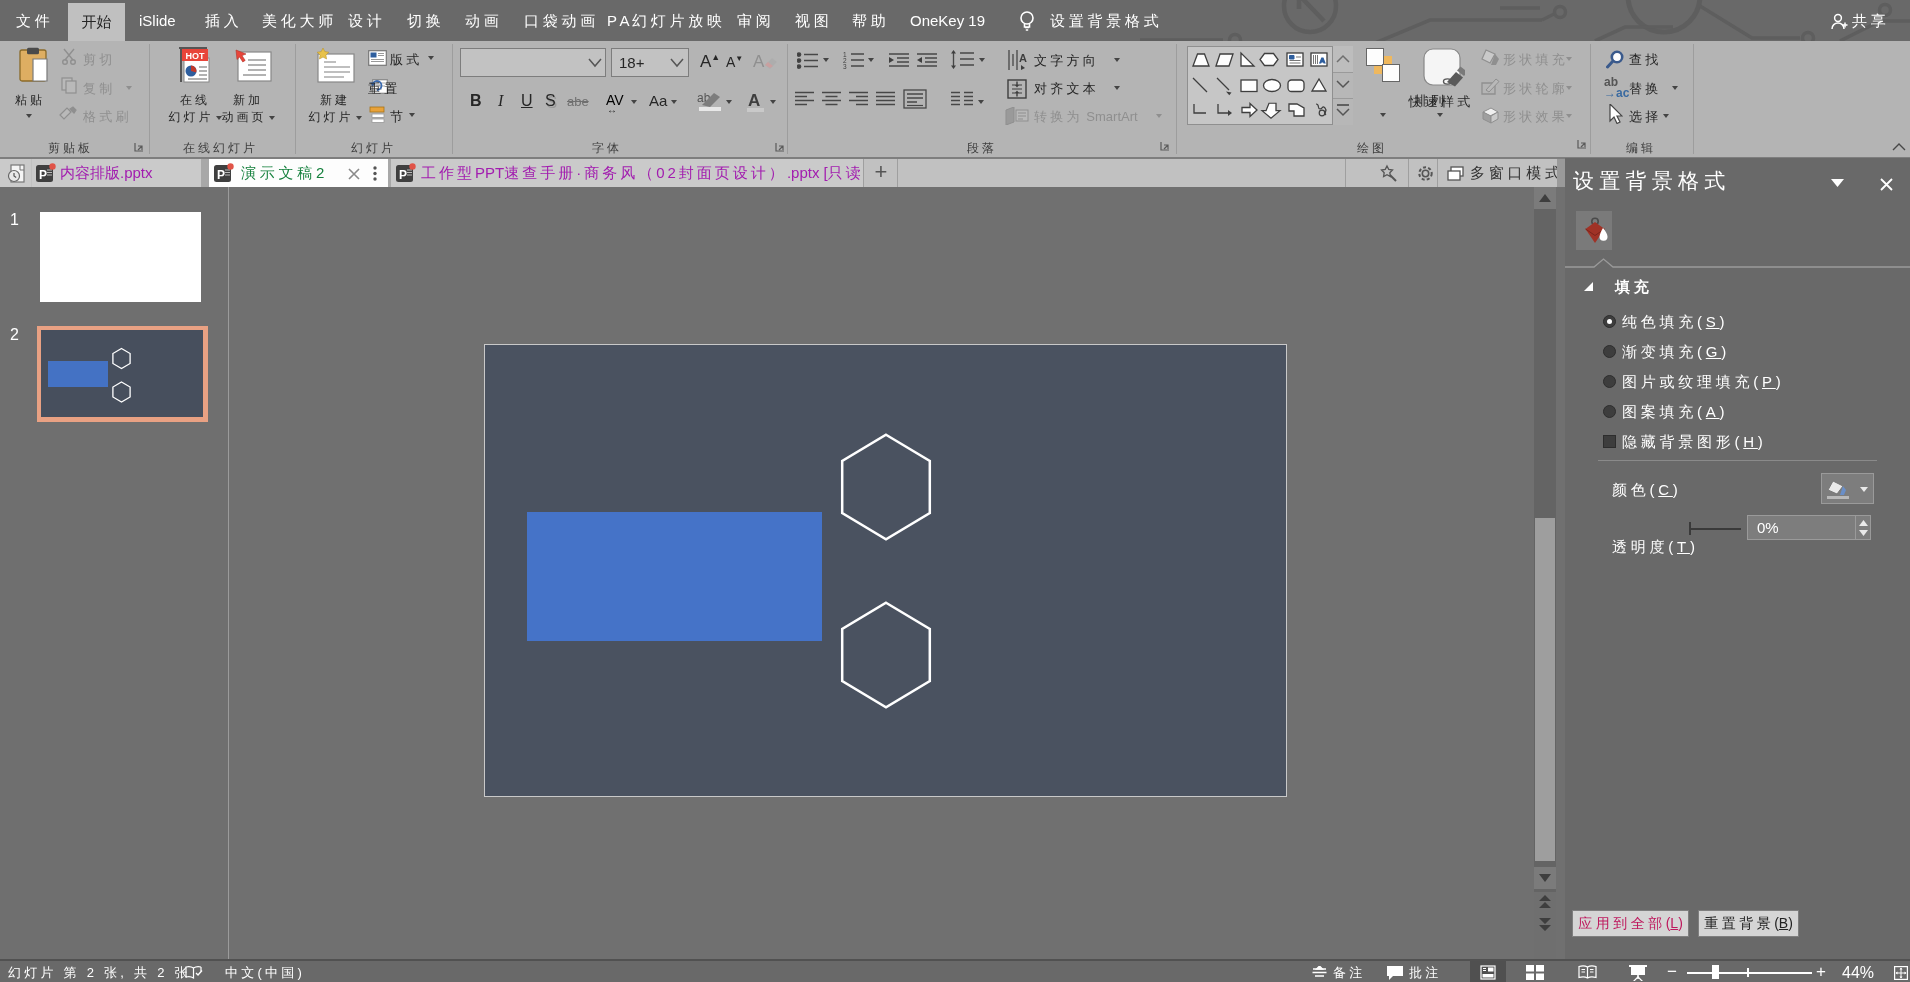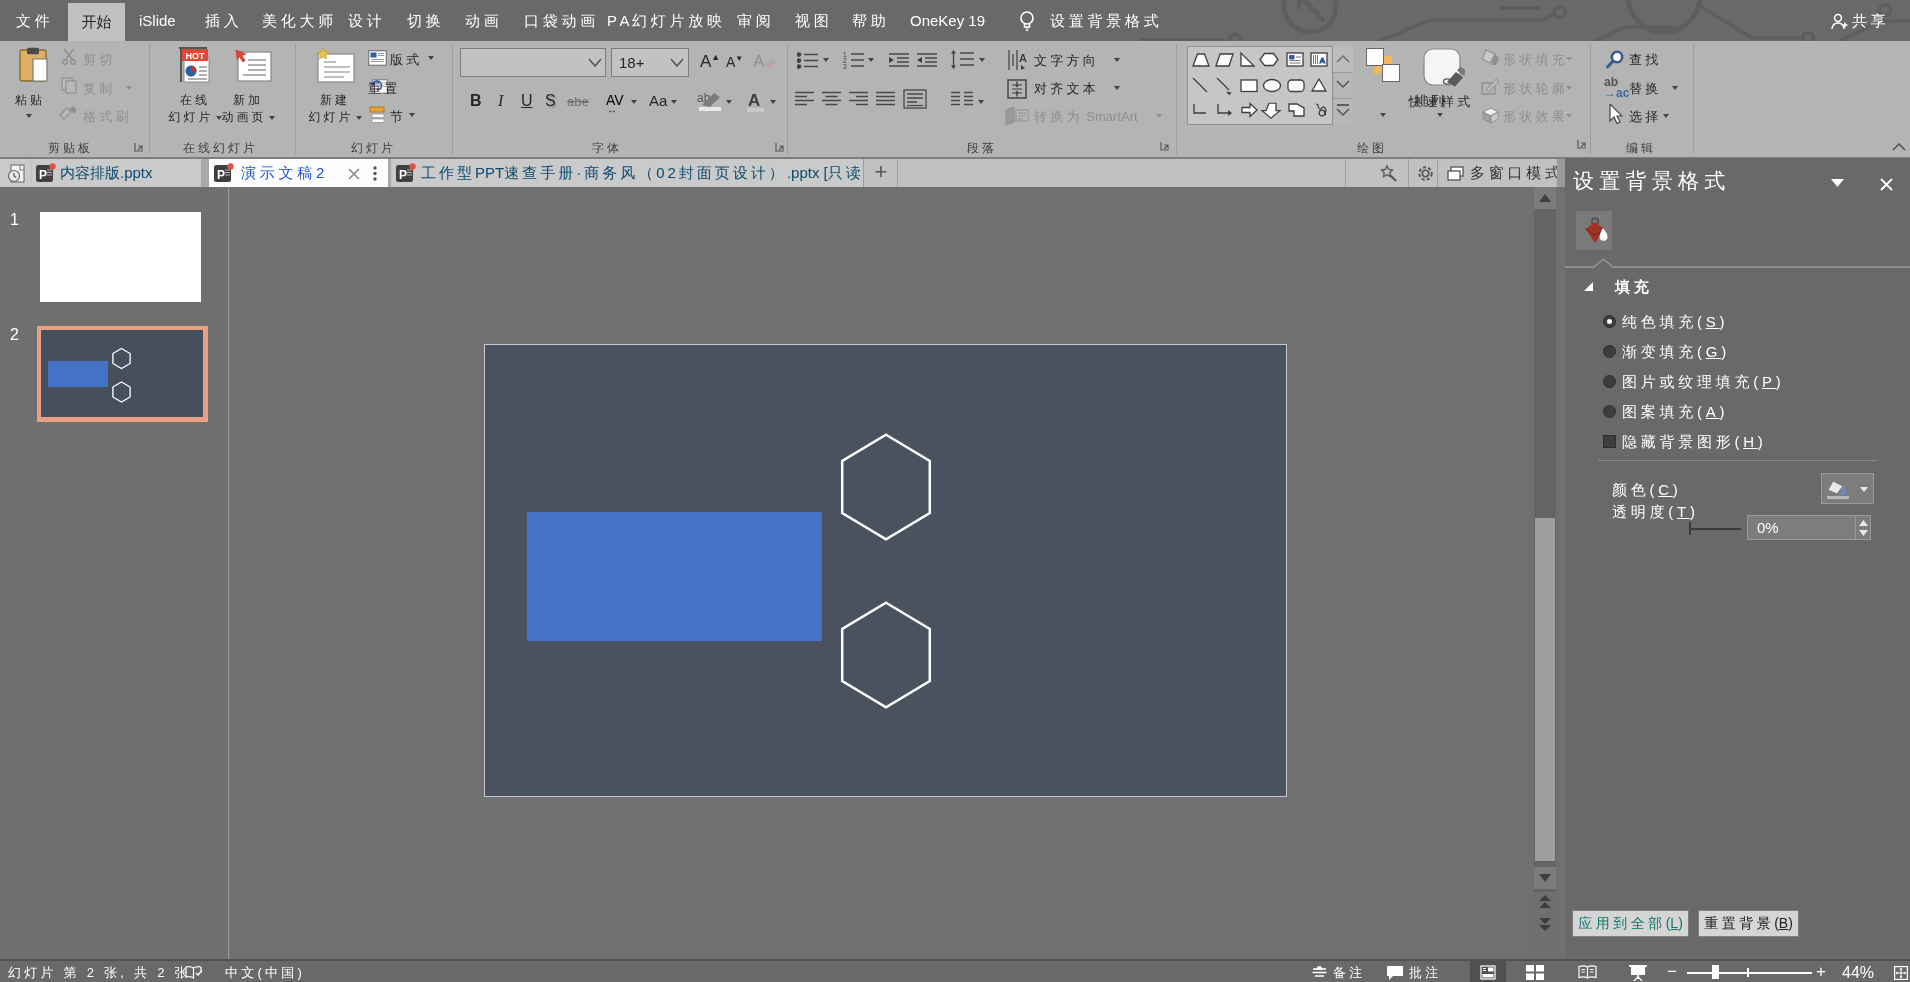--- a/index.html
+++ b/index.html
@@ -14,21 +14,21 @@
 .sep{position:absolute;top:3px;width:1px;height:110px;background:#9d9d9d}
 .glabel{position:absolute;top:99px;font-size:12px;color:#3e3e3e;white-space:nowrap;letter-spacing:.25em}
 .rtxt{position:absolute;font-size:13px;color:#262626;white-space:nowrap}
 .rgray{color:#8f8f8f}
 .bigtxt{position:absolute;font-size:12px;color:#262626;text-align:center;white-space:nowrap}
 .dar{display:inline-block;width:0;height:0;border-left:3.5px solid transparent;border-right:3.5px solid transparent;border-top:4px solid #444;vertical-align:middle}
 .dar2{position:absolute;width:0;height:0;border-left:3.5px solid transparent;border-right:3.5px solid transparent;border-top:4px solid #444}
 .dgr{border-top-color:#8f8f8f}
 
 #tabbar{left:0;top:159px;width:1910px;height:28px;background:#c1c1c1}
-.dtab{position:absolute;top:0;height:28px;background:#cacaca;font-size:15px;color:#0c4a6e;line-height:28px;white-space:nowrap}
+.dtab{position:absolute;top:0;height:28px;background:#cacaca;font-size:15px;color:#a21caf;line-height:28px;white-space:nowrap}
 
 #leftpanel{left:0;top:187px;width:228px;height:772px;background:#6f6f6f}
 #canvas{left:229px;top:187px;width:1305px;height:772px;background:#707070}
 #rightpanel{left:1565px;top:158px;width:345px;height:801px;background:#696969}
 #statusbar{left:0;top:959px;width:1910px;height:23px;background:#696969;border-top:2px solid #515151;box-sizing:border-box}
 .st{position:absolute;color:#ffffff;font-size:13px;top:3px;line-height:17px;white-space:nowrap}
 
 .rp{position:absolute;color:#fff;font-size:15px;white-space:nowrap}
 .radio{position:absolute;width:13px;height:13px;border-radius:50%;background:#3d3d3d;border:1px solid #2d2d2d;box-sizing:border-box}
 </style></head><body>
@@ -431,21 +431,21 @@
       <path d="M7 9v3l2.2 1.5" fill="none" stroke="#555" stroke-width="1.2"></path>
     </svg>
  <div class="dtab" style="left:32px;width:169px"><span style="margin-left:28px">内容排版.pptx</span></div>
     <svg class="ab" style="left:36px;top:4px" width="21" height="20" viewBox="0 0 21 20">
       <rect x="0" y="2" width="17" height="17" rx="2.5" fill="#3f3f3f"></rect>
       <text x="3" y="15.5" font-size="12" font-weight="bold" fill="#fff" font-family="Liberation Sans">P</text>
       <path d="M11 7h5M11 9.5h5M11 12h5" stroke="#bbb" stroke-width="1"></path>
       <circle cx="16.5" cy="3.5" r="3.2" fill="#e05347"></circle>
     </svg>
  <div class="ab" style="left:201px;top:0;width:8px;height:28px;background:#a8a8a8"></div>
- <div class="dtab" style="left:209px;width:191px;background:#fdfdfd;color:#1d4ed8"><span class="c" style="margin-left:32px">演示文稿2</span></div>
+ <div class="dtab" style="left:209px;width:191px;background:#fdfdfd;color:#15803d"><span class="c" style="margin-left:32px">演示文稿2</span></div>
     <svg class="ab" style="left:214px;top:4px" width="21" height="20" viewBox="0 0 21 20">
       <rect x="0" y="2" width="17" height="17" rx="2.5" fill="#3f3f3f"></rect>
       <text x="3" y="15.5" font-size="12" font-weight="bold" fill="#fff" font-family="Liberation Sans">P</text>
       <path d="M11 7h5M11 9.5h5M11 12h5" stroke="#bbb" stroke-width="1"></path>
       <circle cx="16.5" cy="3.5" r="3.2" fill="#e05347"></circle>
     </svg>
  <svg class="ab" style="left:348px;top:9px" width="12" height="12" viewBox="0 0 12 12">
       <path d="M1 1l10 10M11 1L1 11" stroke="#8a8a8a" stroke-width="1.6"></path>
     </svg>
  <svg class="ab" style="left:373px;top:7px" width="4" height="15" viewBox="0 0 4 15">
@@ -573,33 +573,33 @@
  <div class="ab" style="left:33px;top:302px;width:279px;height:1px;background:#8a8a8a"></div>
  <div class="rp c" style="left:47px;top:323px">颜色(<u>C</u>)</div>
  <div class="ab" style="left:256px;top:315px;width:53px;height:31px;background:#7d7d7d;border:1px solid #9a9a9a;box-sizing:border-box">
   <svg style="position:absolute;left:5px;top:5px" width="22" height="20" viewBox="0 0 22 20">
         <path d="M6 2l10 5-6 8-9-4z" fill="#e9e9e9" stroke="#777" stroke-width="1"></path>
         <path d="M16 7l3 4-2 5h-4z" fill="#6a8fc8"></path>
         <path d="M0 17h22v3H0z" fill="#b9b9b9"></path>
       </svg>
   <div class="dar2" style="left:38px;top:13px;border-top-color:#e9e9e9;border-left-width:4.5px;border-right-width:4.5px;border-top-width:5px"></div>
  </div>
- <div class="rp c" style="left:47px;top:345px">透明度(<u>T</u>)</div>
+ <div class="rp c" style="left:47px;top:380px">透明度(<u>T</u>)</div>
  <div class="ab" style="left:124px;top:364px;width:2px;height:13px;background:#3a3a3a"></div>
  <div class="ab" style="left:124px;top:370px;width:52px;height:1.5px;background:#3a3a3a"></div>
  <div class="ab" style="left:182px;top:357px;width:109px;height:25px;background:#7d7d7d;border:1px solid #9a9a9a;box-sizing:border-box;color:#fff;font-size:15px;line-height:23px;padding-left:9px">0%</div>
  <div class="ab" style="left:291px;top:357px;width:15px;height:25px;background:#7d7d7d;border:1px solid #9a9a9a;border-left:none;box-sizing:border-box">
   <svg style="position:absolute;left:3px;top:4px" width="9" height="7" viewBox="0 0 9 7">
         <path d="M4.5 0L0 6h9z" fill="#e9e9e9"></path>
       </svg>
   <svg style="position:absolute;left:3px;top:13px" width="9" height="7" viewBox="0 0 9 7">
         <path d="M4.5 7L0 1h9z" fill="#e9e9e9"></path>
       </svg>
  </div>
- <div class="ab" style="left:7px;top:752px;width:117px;height:27px;background:#d5d5d5;border:1px solid #7f7f7f;box-sizing:border-box;color:#0f766e;font-size:14px;text-align:center;line-height:25px"><span class="c">应用到全部</span>(<u>L</u>)</div>
+ <div class="ab" style="left:7px;top:752px;width:117px;height:27px;background:#d5d5d5;border:1px solid #7f7f7f;box-sizing:border-box;color:#be185d;font-size:14px;text-align:center;line-height:25px"><span class="c">应用到全部</span>(<u>L</u>)</div>
  <div class="ab" style="left:133px;top:752px;width:101px;height:27px;background:#d5d5d5;border:1px solid #7f7f7f;box-sizing:border-box;color:#222;font-size:14px;text-align:center;line-height:25px"><span class="c">重置背景</span>(<u>B</u>)</div>
 </div>
 <div class="ab" id="statusbar">
  <div class="st c" style="left:8px">幻灯片 第 2 张, 共 2 张</div>
  <svg class="ab" style="left:185px;top:5px" width="19" height="14" viewBox="0 0 19 14">
       <g fill="none" stroke="#fff" stroke-width="1.2">
         <path d="M1 1c3-.8 6 0 7.5 1v10C7 11 4 10.2 1 11zM16 1c-3-.8-6 0-7.5 1M16 1v4"></path>
         <path d="M11 7l2 2 4-4.5" stroke-width="1.4"></path>
       </g>
     </svg>

